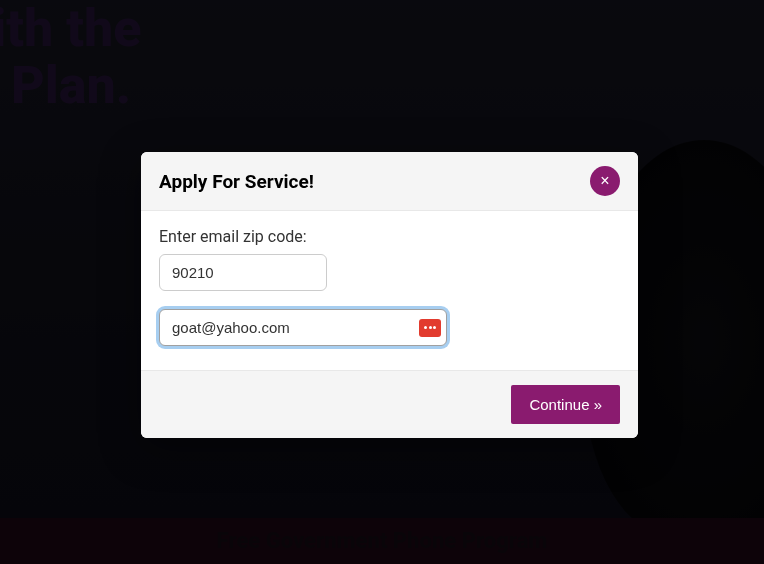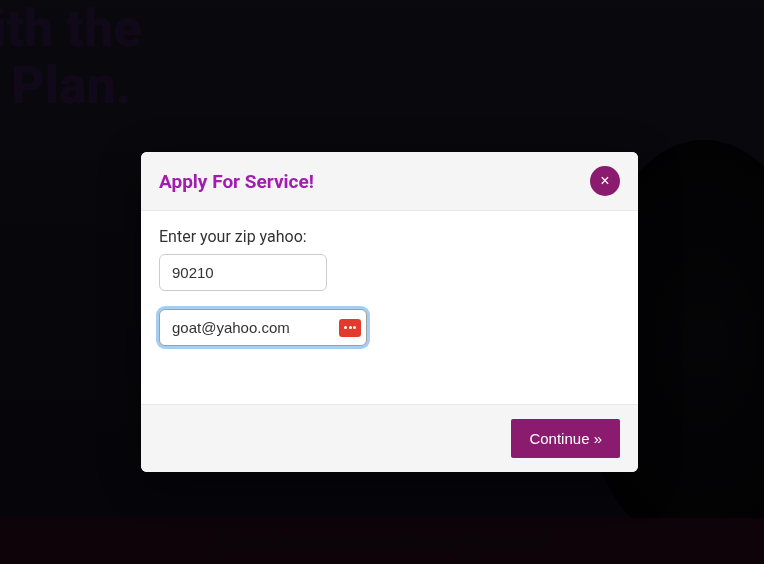--- a/index.html
+++ b/index.html
@@ -9,34 +9,34 @@
     .bg { position: absolute; inset: 0; background: linear-gradient(180deg, #2a2a3e 0%, #1e1e30 60%, #1a1a2e 100%); filter: brightness(0.35); }
     .bg-text { position: absolute; top: 0; left: -260px; color: #532a7a; font-weight: 800; opacity: 0.9; }
     .bg-h1 { font-size: 52px; line-height: 1.1; }
     .bg-bottom { position: absolute; bottom: 0; left: 0; right: 0; height: 46px; background: #3a0f2a; color: #2a1a2a; text-align: center; line-height: 46px; font-size: 22px; font-weight: 800; }
     .bg-right { position: absolute; right: -60px; top: 140px; width: 240px; height: 400px; background: radial-gradient(ellipse at center, #181820 0%, #0a0a10 80%); border-radius: 50% 50% 40% 40%; }
 
     .overlay { position: absolute; inset: 0; background: rgba(0,0,0,0.35); }
 
     .modal { position: absolute; top: 152px; left: 141px; width: 497px; background: #fff; border-radius: 6px; box-shadow: 0 10px 40px rgba(0,0,0,0.4); }
     .modal-header { padding: 14px 18px; display: flex; align-items: center; justify-content: space-between; border-bottom: 1px solid #e8e8e8; background: #f5f5f5; border-radius: 6px 6px 0 0; }
-    .modal-title { font-size: 19px; font-weight: 700; color: #a21caf; text-align: center; }
+    .modal-title { font-size: 19px; font-weight: 700; color: #000000; text-align: center; }
     .close-btn { width: 30px; height: 30px; border-radius: 50%; background: #8a1b6f; border: none; color: #fff; font-size: 16px; cursor: pointer; display: flex; align-items: center; justify-content: center; }
 
     .modal-body { padding: 16px 18px 24px; }
     .field-label { font-size: 16px; color: #333; margin-bottom: 8px; display: block; }
     .field-row { margin-bottom: 18px; }
     .text-input { width: 168px; padding: 9px 12px; font-size: 15px; border: 1px solid #ccc; border-radius: 6px; color: #333; }
-    .email-wrap { position: relative; width: 208px; }
+    .email-wrap { position: relative; width: 288px; }
     .email-input { width: 100%; padding: 9px 40px 9px 12px; font-size: 15px; border: 1px solid #c9c9c9; border-radius: 6px; color: #333; outline: none; box-shadow: 0 0 0 3px #a7cef0; border-color: #a0a0a0; }
     .pw-icon { position: absolute; right: 6px; top: 50%; transform: translateY(-50%); width: 22px; height: 18px; background: #e23b2e; border-radius: 3px; display: flex; align-items: center; justify-content: center; }
     .pw-dots { display: flex; gap: 1.5px; }
     .pw-dots span { width: 3px; height: 3px; background: #fff; border-radius: 50%; }
 
-    .modal-footer { padding: 14px 18px; border-top: 1px solid #e8e8e8; background: #f5f5f5; text-align: right; border-radius: 0 0 6px 6px; margin-top: 34px; }
+    .modal-footer { padding: 14px 18px; border-top: 1px solid #e8e8e8; background: #f5f5f5; text-align: right; border-radius: 0 0 6px 6px; }
     .continue-btn { background: #8a1b6f; color: #fff; border: none; padding: 11px 18px; font-size: 15px; border-radius: 2px; cursor: pointer; }
   </style>
 </head>
 <body>
 
 <div class="bg">
   <div class="bg-text">
     <div class="bg-h1">l for free with the</div>
     <div class="bg-h1">reless ACP Plan.</div>
   </div>
@@ -49,21 +49,21 @@
 <div class="modal">
   <div class="modal-header">
     <div class="modal-title">Apply For Service!</div>
     <button class="close-btn">
       <span>×</span>
     </button>
   </div>
 
   <div class="modal-body">
     <div class="field-row">
-      <label class="field-label">Enter your zip yahoo:</label>
+      <label class="field-label">Enter email zip code:</label>
       <input type="text" class="text-input" value="90210" style="">
     </div>
 
     <div class="field-row" style="margin-bottom:0;">
       <div class="email-wrap">
         <input type="text" class="email-input" value="goat@yahoo.com" style="">
         <div class="pw-icon">
           <div class="pw-dots">
               <span></span>
               <span></span>

